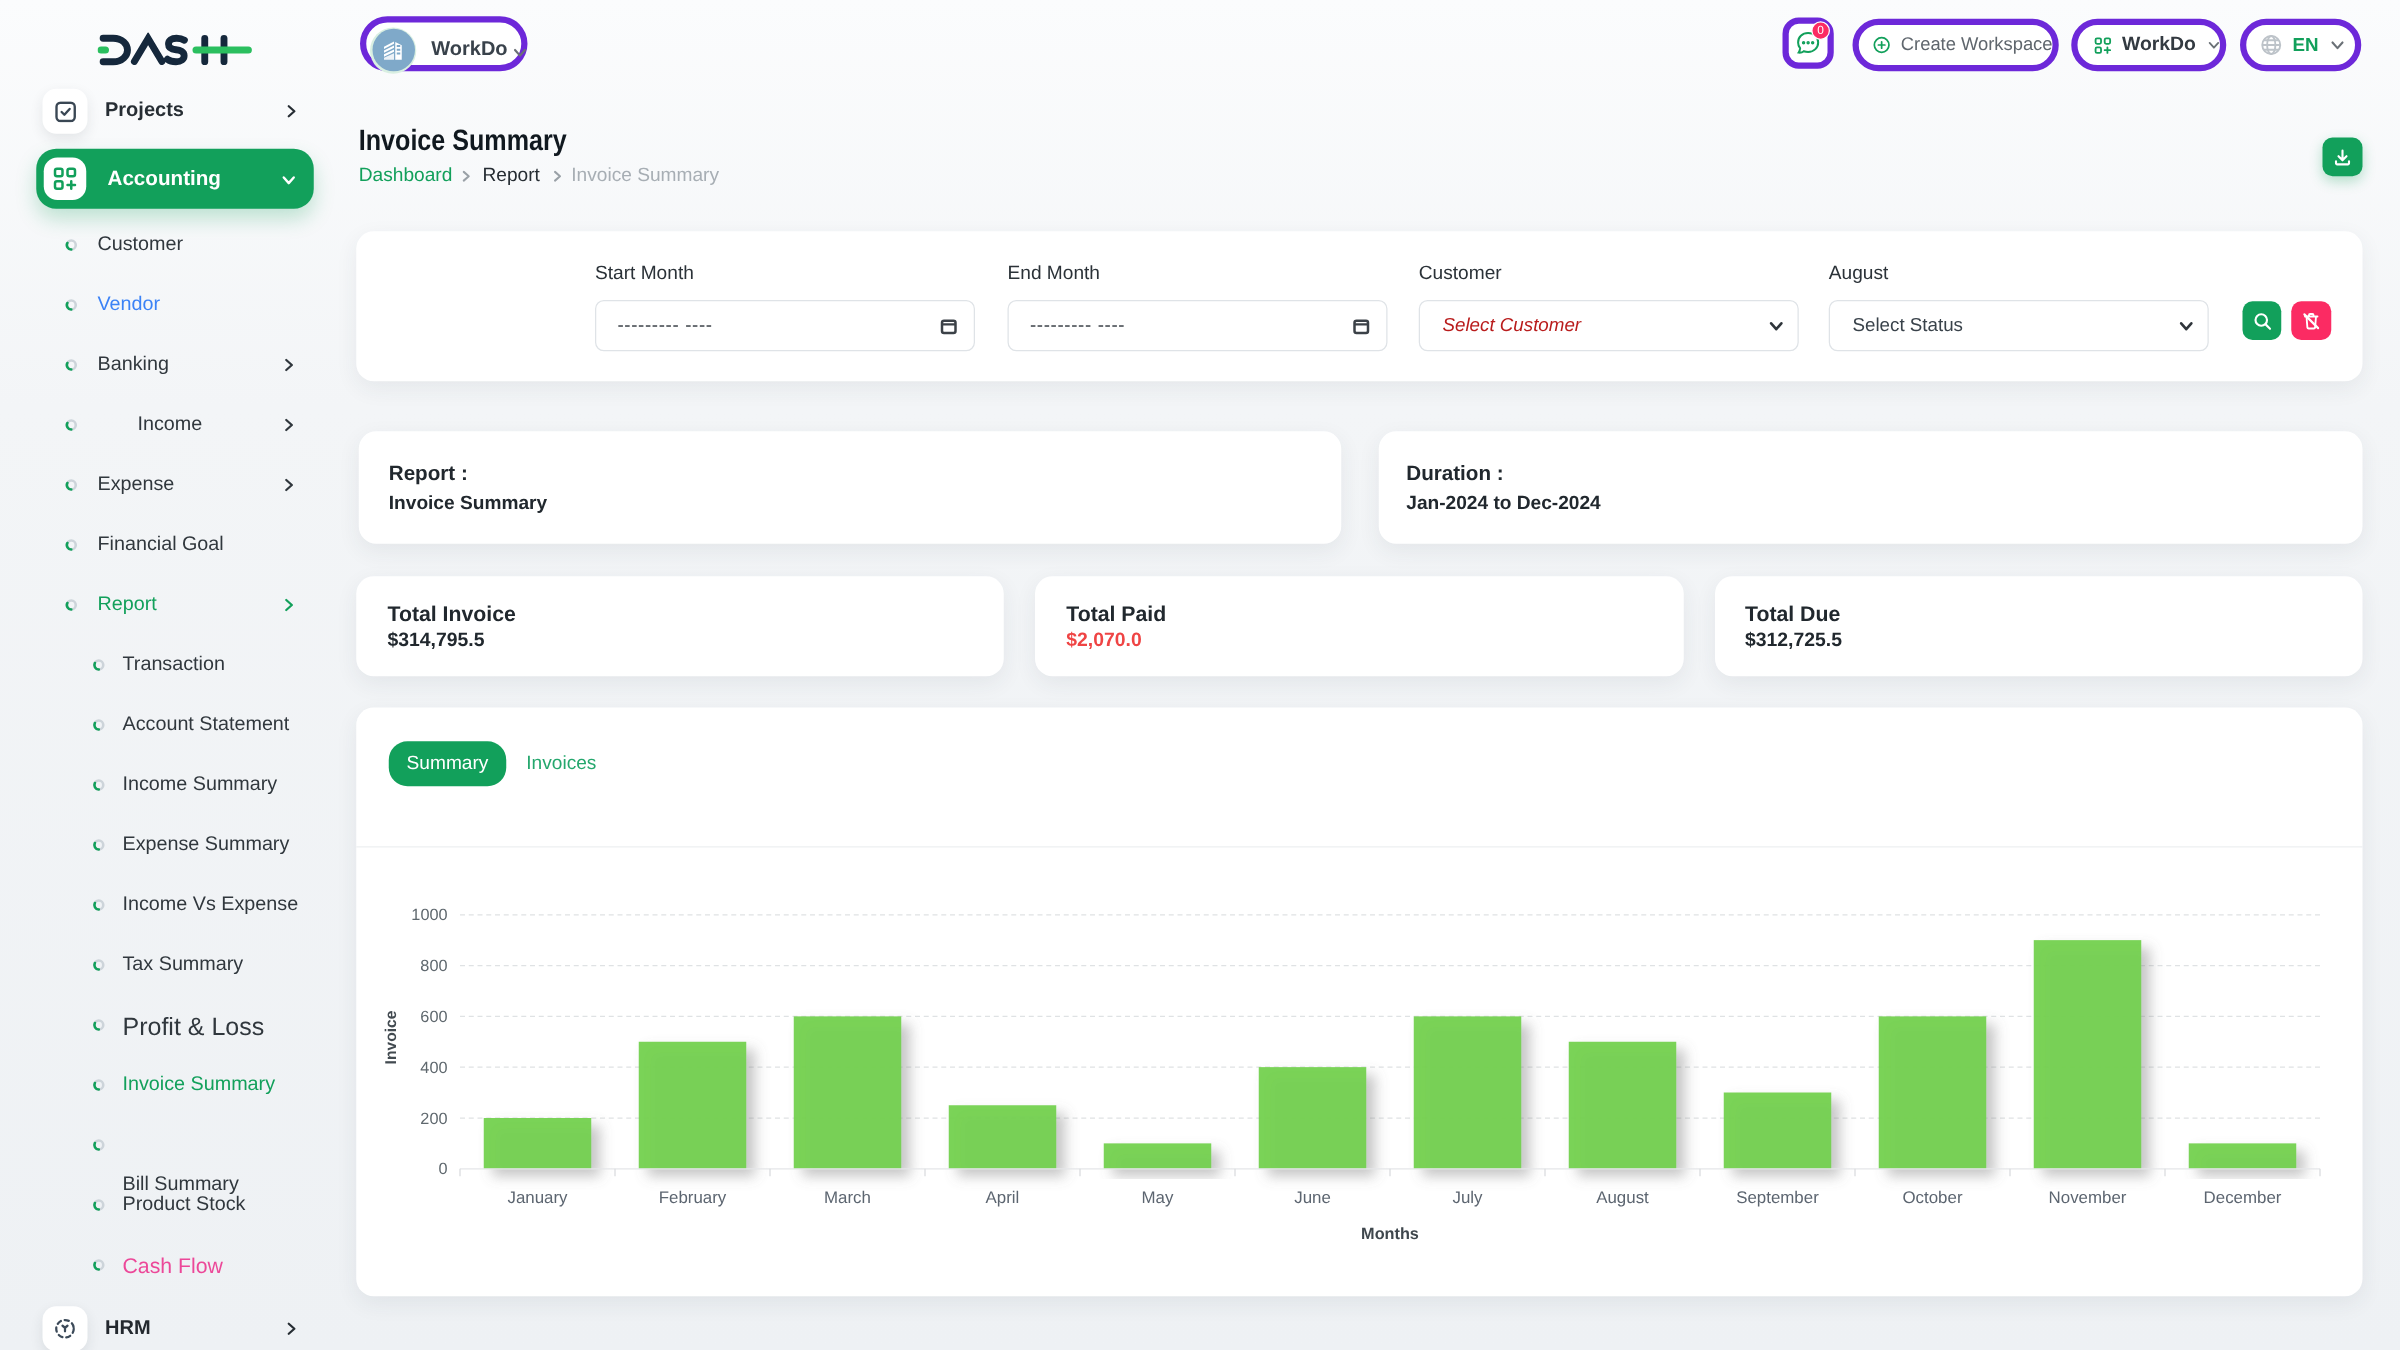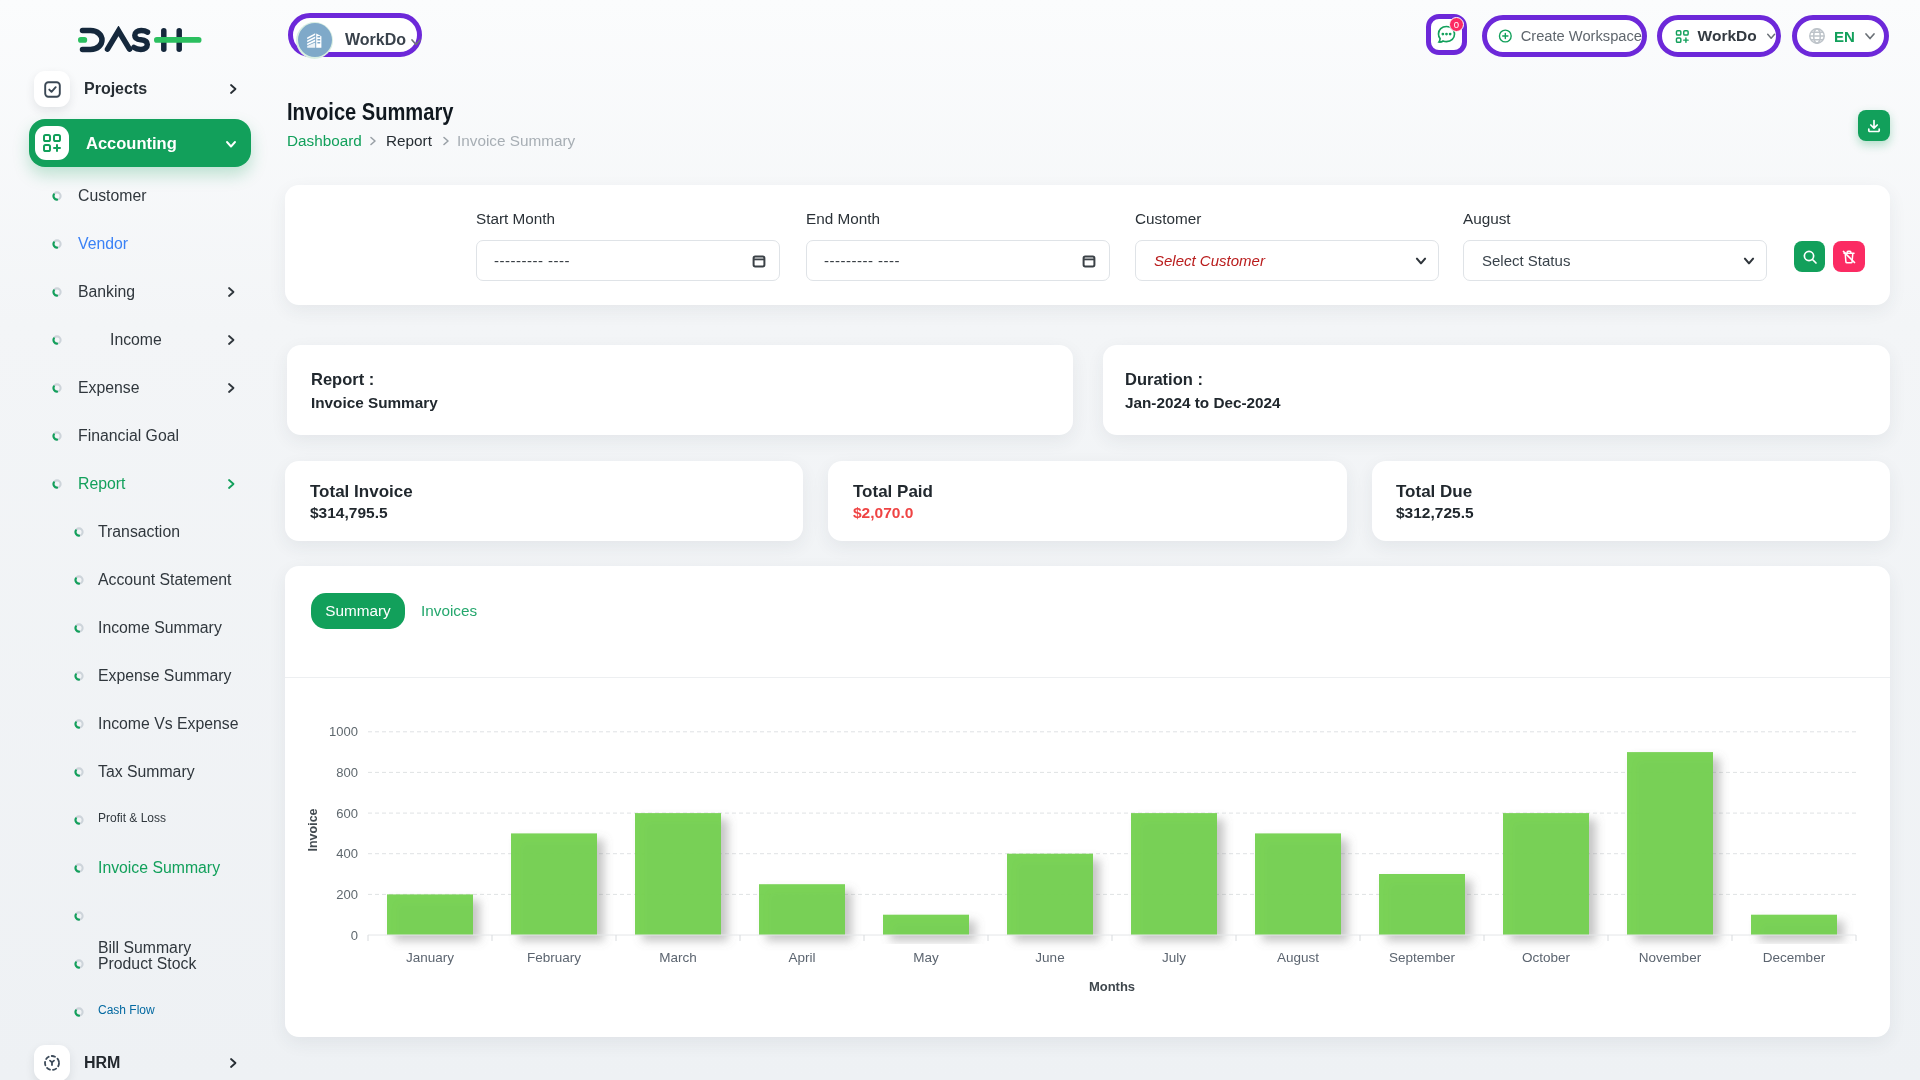--- a/index.html
+++ b/index.html
@@ -130,41 +130,41 @@
 <div class="abs" style="left:86px;top:715px;font-size:15.8px;font-weight:500;color:#30373d;">Income Vs Expense</div>
 <svg class="dot" style="left:62px;top:767px;" viewBox="0 0 10 10" fill="none">
       <circle cx="5" cy="5" r="3.6" stroke="#cdd4da" stroke-width="2.1"></circle>
       <path d="M5.0 8.6 A 3.6 3.6 0 0 1 1.9 3.4" stroke="#12a05b" stroke-width="2.1" stroke-linecap="round"></path>
     </svg>
 <div class="abs" style="left:86px;top:763px;font-size:15.8px;font-weight:500;color:#30373d;">Tax Summary</div>
 <svg class="dot" style="left:62px;top:815px;" viewBox="0 0 10 10" fill="none">
       <circle cx="5" cy="5" r="3.6" stroke="#cdd4da" stroke-width="2.1"></circle>
       <path d="M5.0 8.6 A 3.6 3.6 0 0 1 1.9 3.4" stroke="#12a05b" stroke-width="2.1" stroke-linecap="round"></path>
     </svg>
-<div class="abs" style="left:86px;top:811px;font-size:12px;font-weight:500;color:#30373d;">Profit &amp; Loss</div>
+<div class="abs" style="left:86px;top:811px;font-size:20px;font-weight:500;color:#30373d;">Profit &amp; Loss</div>
 <svg class="dot" style="left:62px;top:863px;" viewBox="0 0 10 10" fill="none">
       <circle cx="5" cy="5" r="3.6" stroke="#cdd4da" stroke-width="2.1"></circle>
       <path d="M5.0 8.6 A 3.6 3.6 0 0 1 1.9 3.4" stroke="#12a05b" stroke-width="2.1" stroke-linecap="round"></path>
     </svg>
 <div class="abs" style="left:86px;top:859px;font-size:15.8px;font-weight:500;color:#12a05b;">Invoice Summary</div>
 <svg class="dot" style="left:62px;top:911px;" viewBox="0 0 10 10" fill="none">
       <circle cx="5" cy="5" r="3.6" stroke="#cdd4da" stroke-width="2.1"></circle>
       <path d="M5.0 8.6 A 3.6 3.6 0 0 1 1.9 3.4" stroke="#12a05b" stroke-width="2.1" stroke-linecap="round"></path>
     </svg>
 <div class="abs" style="left:86px;top:907px;font-size:15.8px;font-weight:400;color:#30373d;margin-top:32px;">Bill Summary</div>
 <svg class="dot" style="left:62px;top:959px;" viewBox="0 0 10 10" fill="none">
       <circle cx="5" cy="5" r="3.6" stroke="#cdd4da" stroke-width="2.1"></circle>
       <path d="M5.0 8.6 A 3.6 3.6 0 0 1 1.9 3.4" stroke="#12a05b" stroke-width="2.1" stroke-linecap="round"></path>
     </svg>
 <div class="abs" style="left:86px;top:955px;font-size:15.8px;font-weight:500;color:#30373d;">Product Stock</div>
 <svg class="dot" style="left:62px;top:1007px;" viewBox="0 0 10 10" fill="none">
       <circle cx="5" cy="5" r="3.6" stroke="#cdd4da" stroke-width="2.1"></circle>
       <path d="M5.0 8.6 A 3.6 3.6 0 0 1 1.9 3.4" stroke="#12a05b" stroke-width="2.1" stroke-linecap="round"></path>
     </svg>
-<div class="abs" style="left:86px;top:1003px;font-size:12px;font-weight:500;color:#0369a1;">Cash Flow</div>
+<div class="abs" style="left:86px;top:1003px;font-size:17px;font-weight:500;color:#ec4899;">Cash Flow</div>
 <div class="ibox" style="left:22px;top:1045px;">
 <svg width="18" height="18" viewBox="0 0 18 18" fill="none" stroke="#3c4a59" stroke-width="1.8" stroke-linecap="round">
         <circle cx="9" cy="9" r="7" stroke-dasharray="3.4 3.1"></circle>
         <path d="M9 8.2 V11 M9 8.2 L7 6.6 M9 8.2 L11 6.6"></path>
       </svg>
 </div>
 <div class="abs" style="left:72px;top:1054px;font-size:16px;font-weight:700;color:#23282e;">HRM</div>
 <svg class="chev" style="left:215px;top:1057px;" viewBox="0 0 12 12" fill="none" stroke="#272e34" stroke-width="1.8" stroke-linecap="round" stroke-linejoin="round">
       <path d="M4 2 L8.5 6 L4 10"></path>
     </svg>

